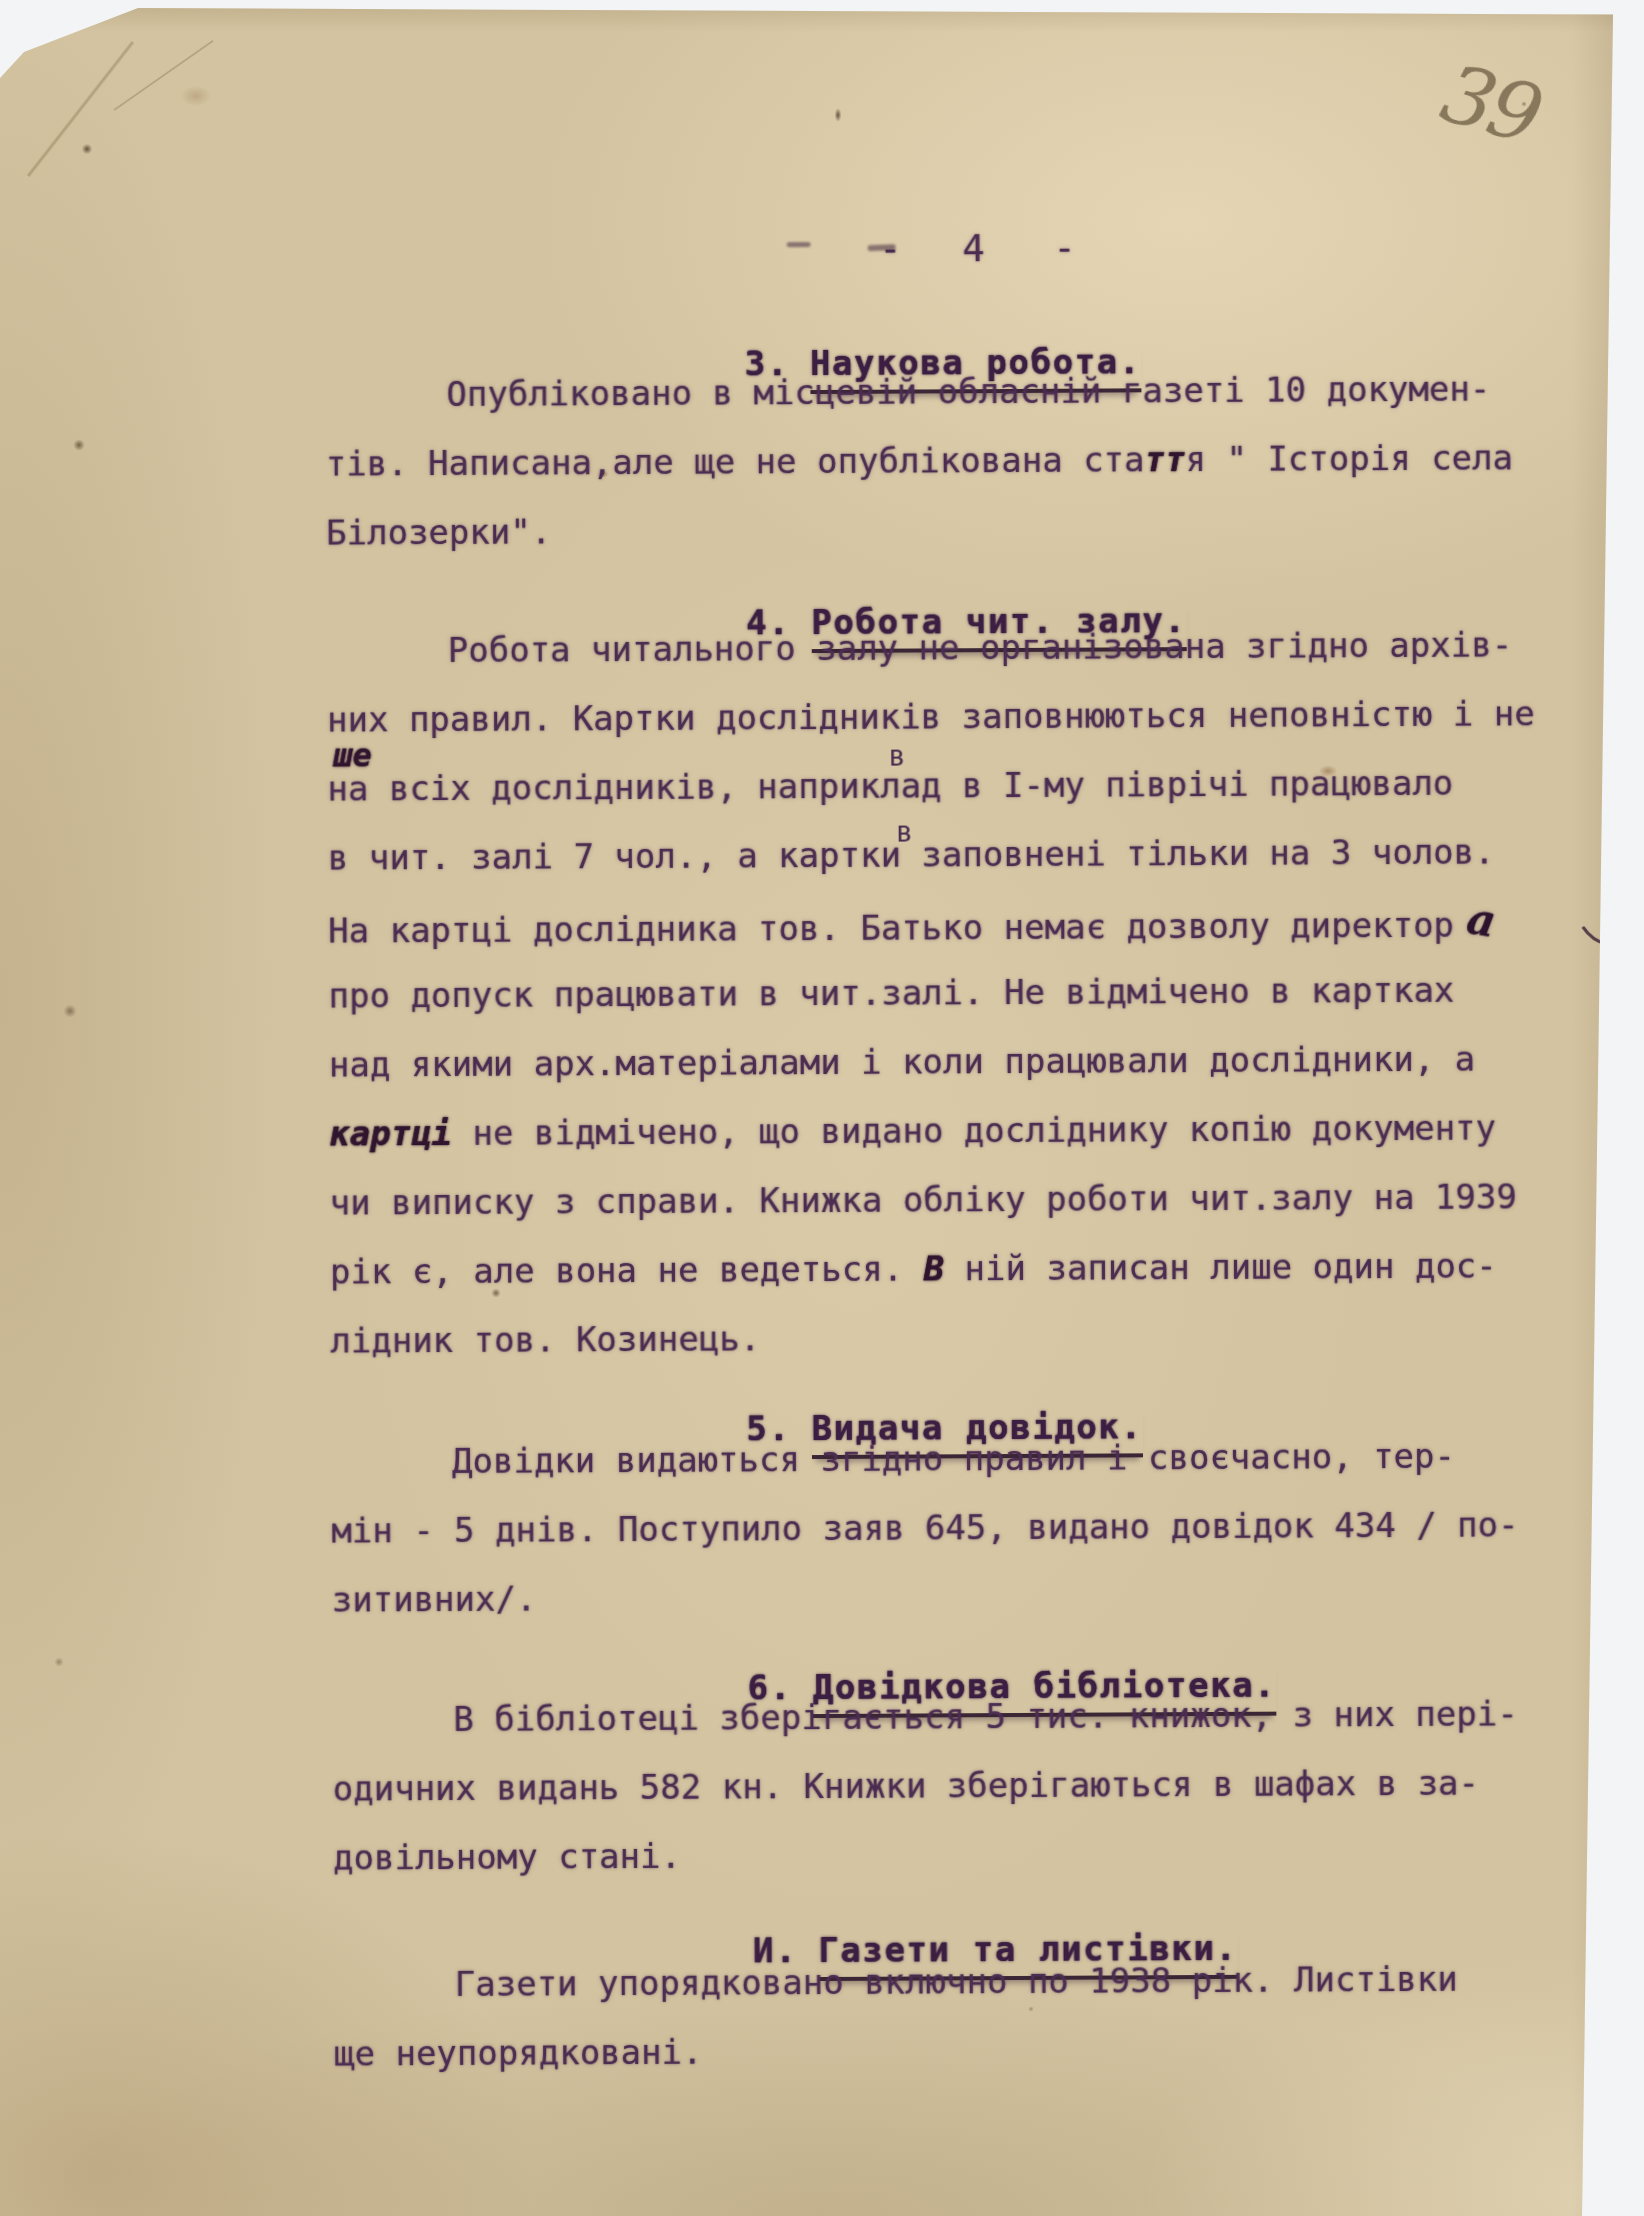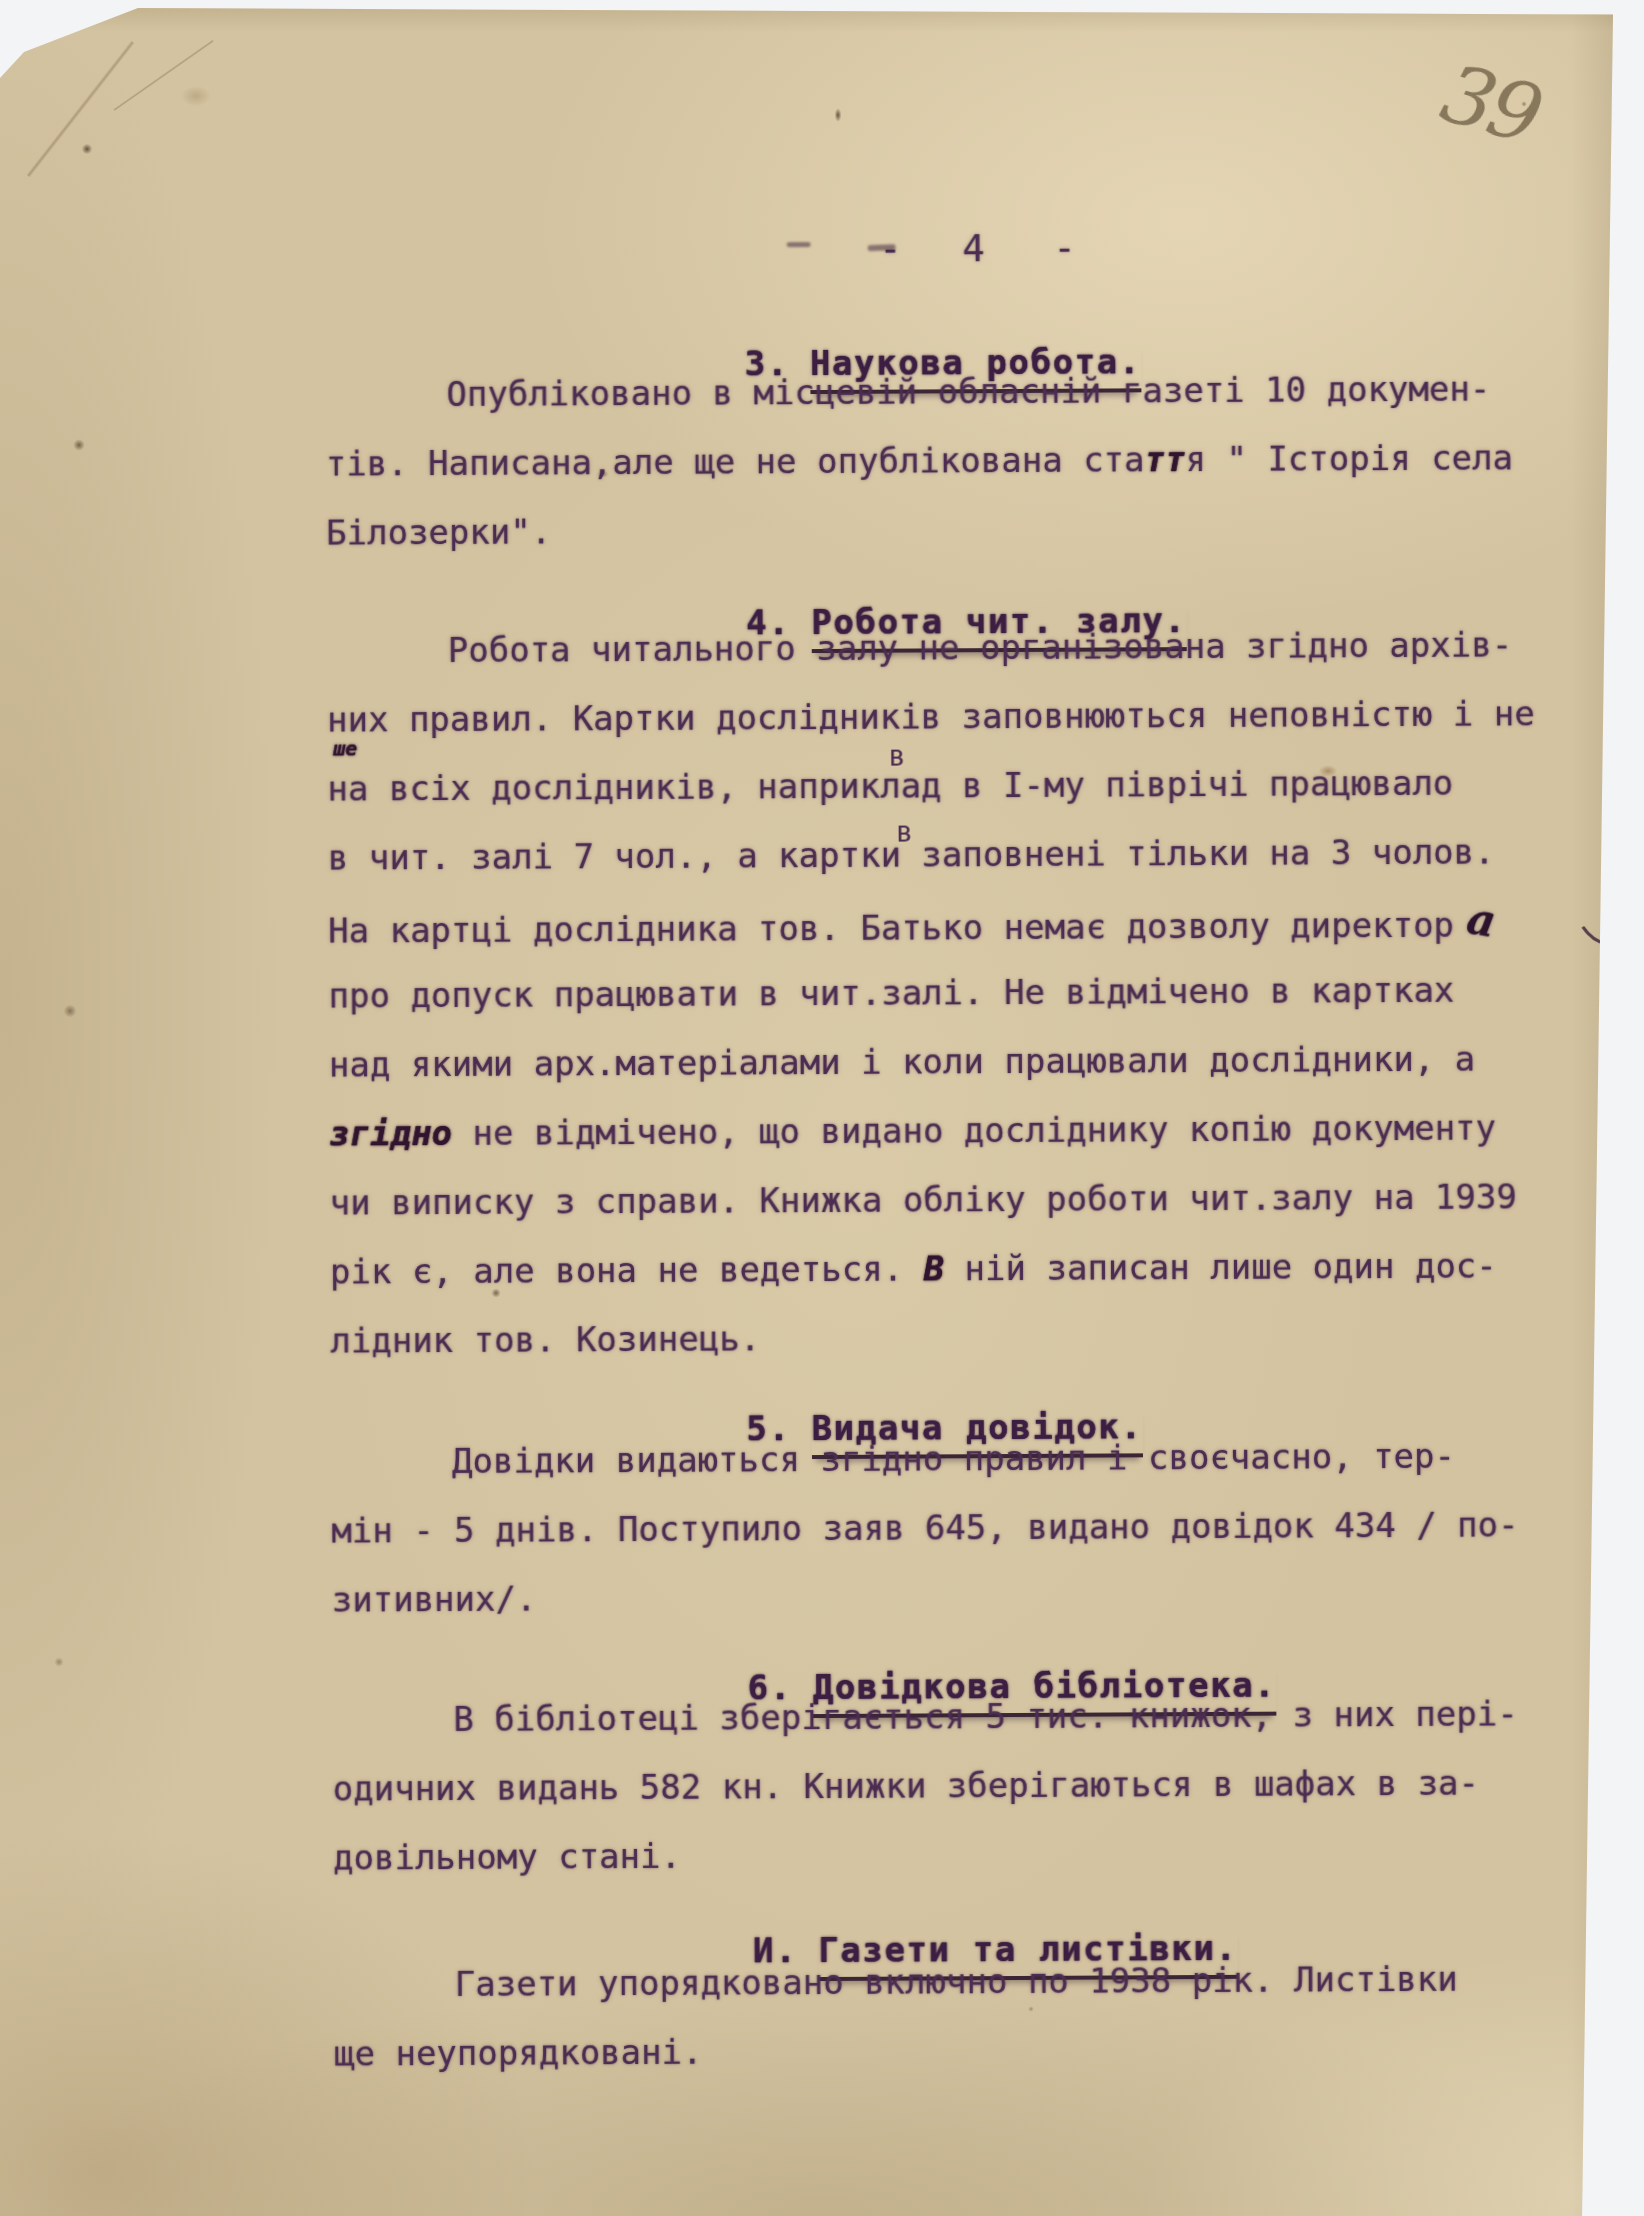--- a/index.html
+++ b/index.html
@@ -47,21 +47,21 @@
         text-shadow:0 0 2px rgba(74,43,80,.6),0 0 4.9px rgba(74,43,80,.22);}
   .indent{padding-left:121px;}
   .heading{font-weight:bold;color:#3c1e42;letter-spacing:1.6px;
         text-shadow:0 0 0.8px #3c1e42,0 0 3.2px rgba(59,29,65,.7);}
   .heading .title{margin-left:21px;border-bottom:4.9px solid rgba(36,16,38,.88);
         padding-bottom:7.3px;box-shadow:0 7.3px 5.7px -4px rgba(36,16,38,.35);}
   .bold-ink{font-weight:bold;color:#31152f;text-shadow:0 0 0.8px #31152f,0 0 3.2px rgba(49,21,47,.8);font-style:italic;}
   .pagenum{font-size:37px;letter-spacing:0.8px;}
   .pagenum .n{margin-left:60px;margin-right:68px;}
   .smudge{position:absolute;background:rgba(52,28,54,.5);filter:blur(1.2px);border-radius:2.4px;}
-  .insert{position:absolute;font-size:20px;}
+  .insert{position:absolute;font-size:32px;}
   .small-v{position:absolute;font-size:29px;}
   .hand-a{display:inline-block;font-family:"DejaVu Serif",serif;font-style:italic;font-weight:bold;
         font-size:44px;color:#2d142d;margin-left:13px;transform:rotate(10deg) translateY(-1.6px);}
   .pen-stroke{position:absolute;}
   
   .pencil{position:absolute;left:1443px;top:57px;font-family:"DejaVu Serif",serif;
         font-style:italic;font-size:81px;letter-spacing:-4px;color:rgba(128,113,86,.92);
         transform:rotate(16deg);filter:blur(0.6px);}
 </style>
 </head>
@@ -96,21 +96,21 @@
         <span>4.</span><span class="title">Робота чит. залу.</span>
       </div>
       <div class="block" style="left:328px;top:630px;width:1263px;">
         <div class="row indent">Робота читального залу не організована згідно архів-</div>
         <div class="row">них правил. Картки дослідників заповнюються неповністю і не</div>
         <div class="row">на всіх дослідників, наприклад в І-му піврічі працювало</div>
         <div class="row">в чит. залі 7 чол., а картки заповнені тільки на 3 чолов.</div>
         <div class="row"><span>На картці дослідника тов. Батько немає дозволу директор</span><span class="hand-a">а</span></div>
         <div class="row">про допуск працювати в чит.залі. Не відмічено в картках</div>
         <div class="row">над якими арх.матеріалами і коли працювали дослідники, а</div>
-        <div class="row"><span class="bold-ink">згідно</span><span> не відмічено, що видано досліднику копію документу</span></div>
+        <div class="row"><span class="bold-ink">картці</span><span> не відмічено, що видано досліднику копію документу</span></div>
         <div class="row">чи виписку з справи. Книжка обліку роботи чит.залу на 1939</div>
         <div class="row"><span>рік є, але вона не ведеться. </span><span class="bold-ink">В</span><span> ній записан лише один дос-</span></div>
         <div class="row">лідник тов. Козинець.</div>
       </div>
 
       <div class="insert bold-ink" style="left:334px;top:734px;">ше</div>
       <div class="small-v" style="left:889px;top:739px;">в</div>
       <div class="small-v" style="left:896px;top:815px;">в</div>
       <svg class="pen-stroke" style="left:1581px;top:926px;" width="57" height="31" viewBox="0 0 70 38">
         <path d="M2 6 C 18 30, 44 34, 68 20" stroke="#2d142d" stroke-width="4" fill="none" opacity="0.75"></path>

